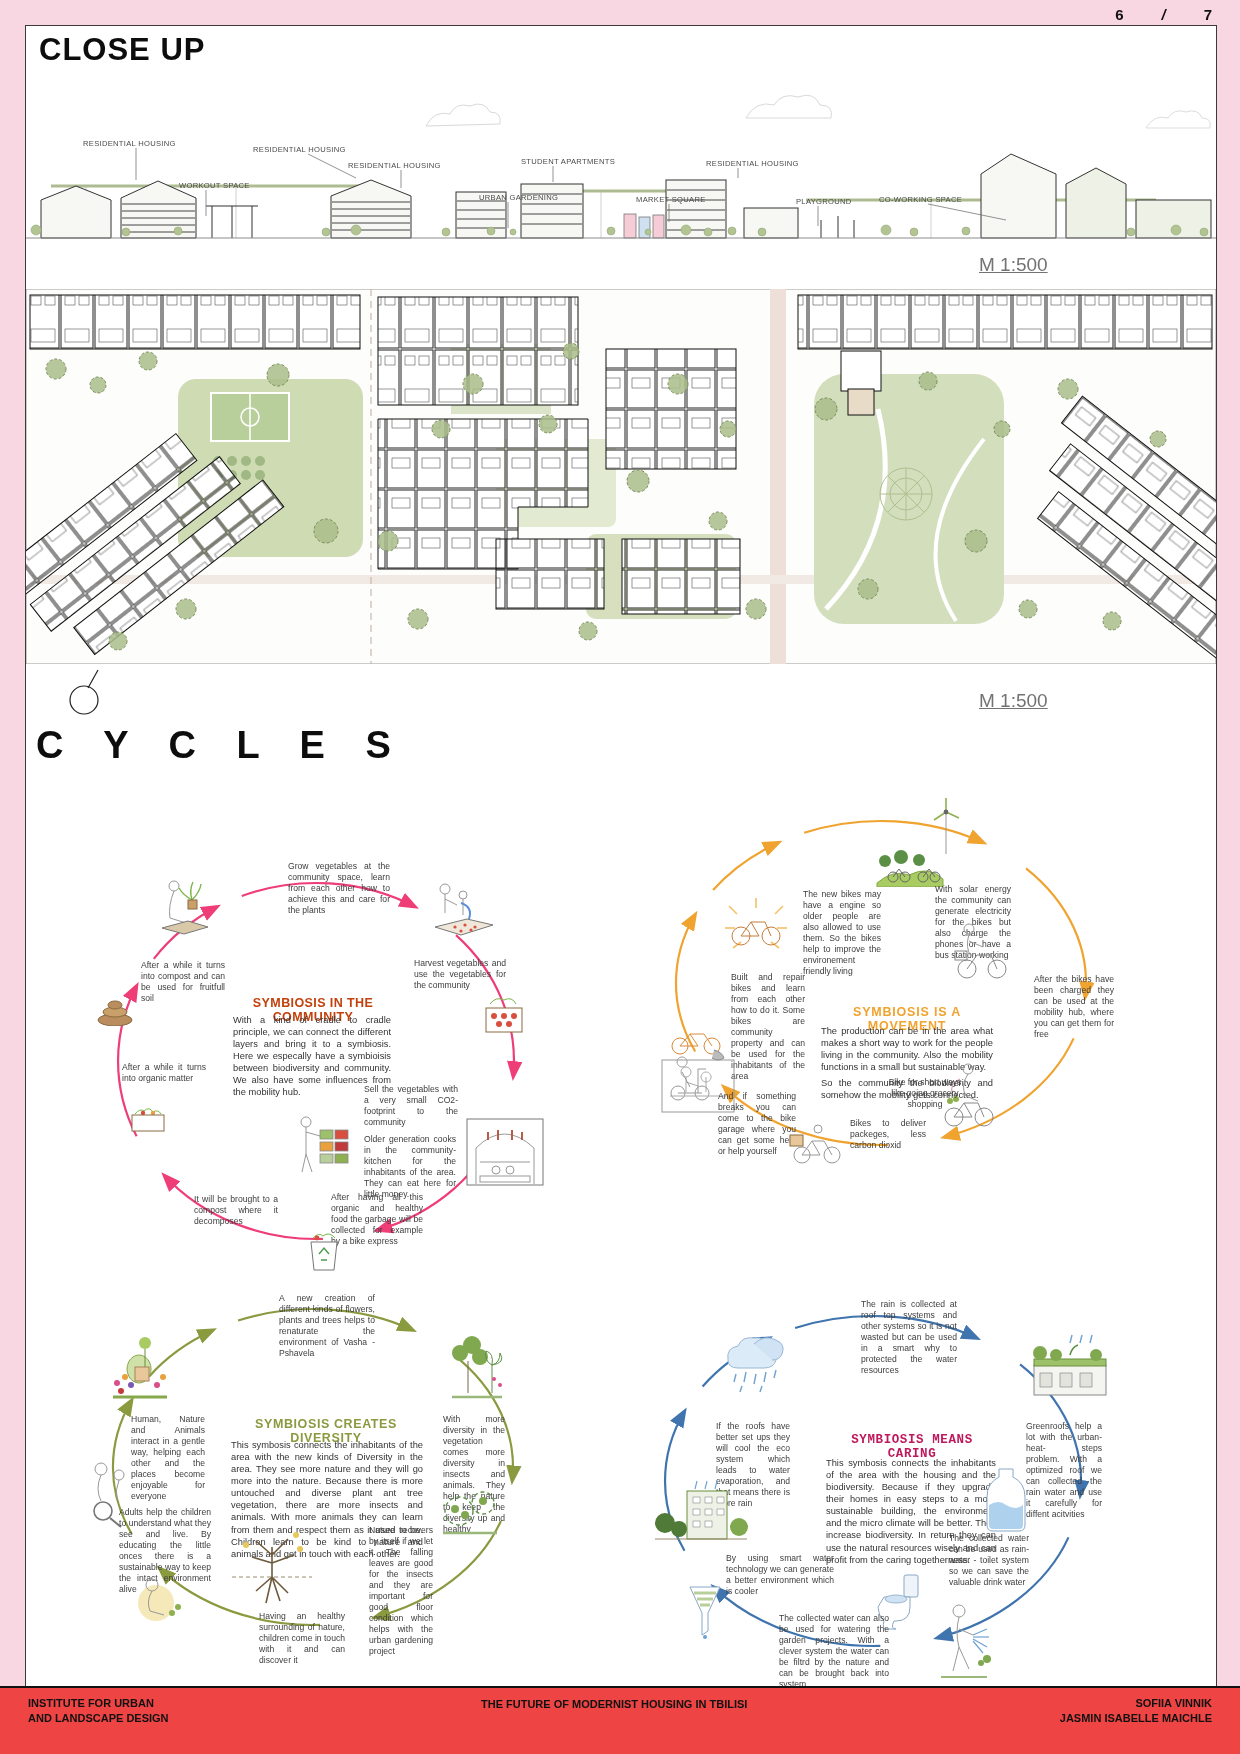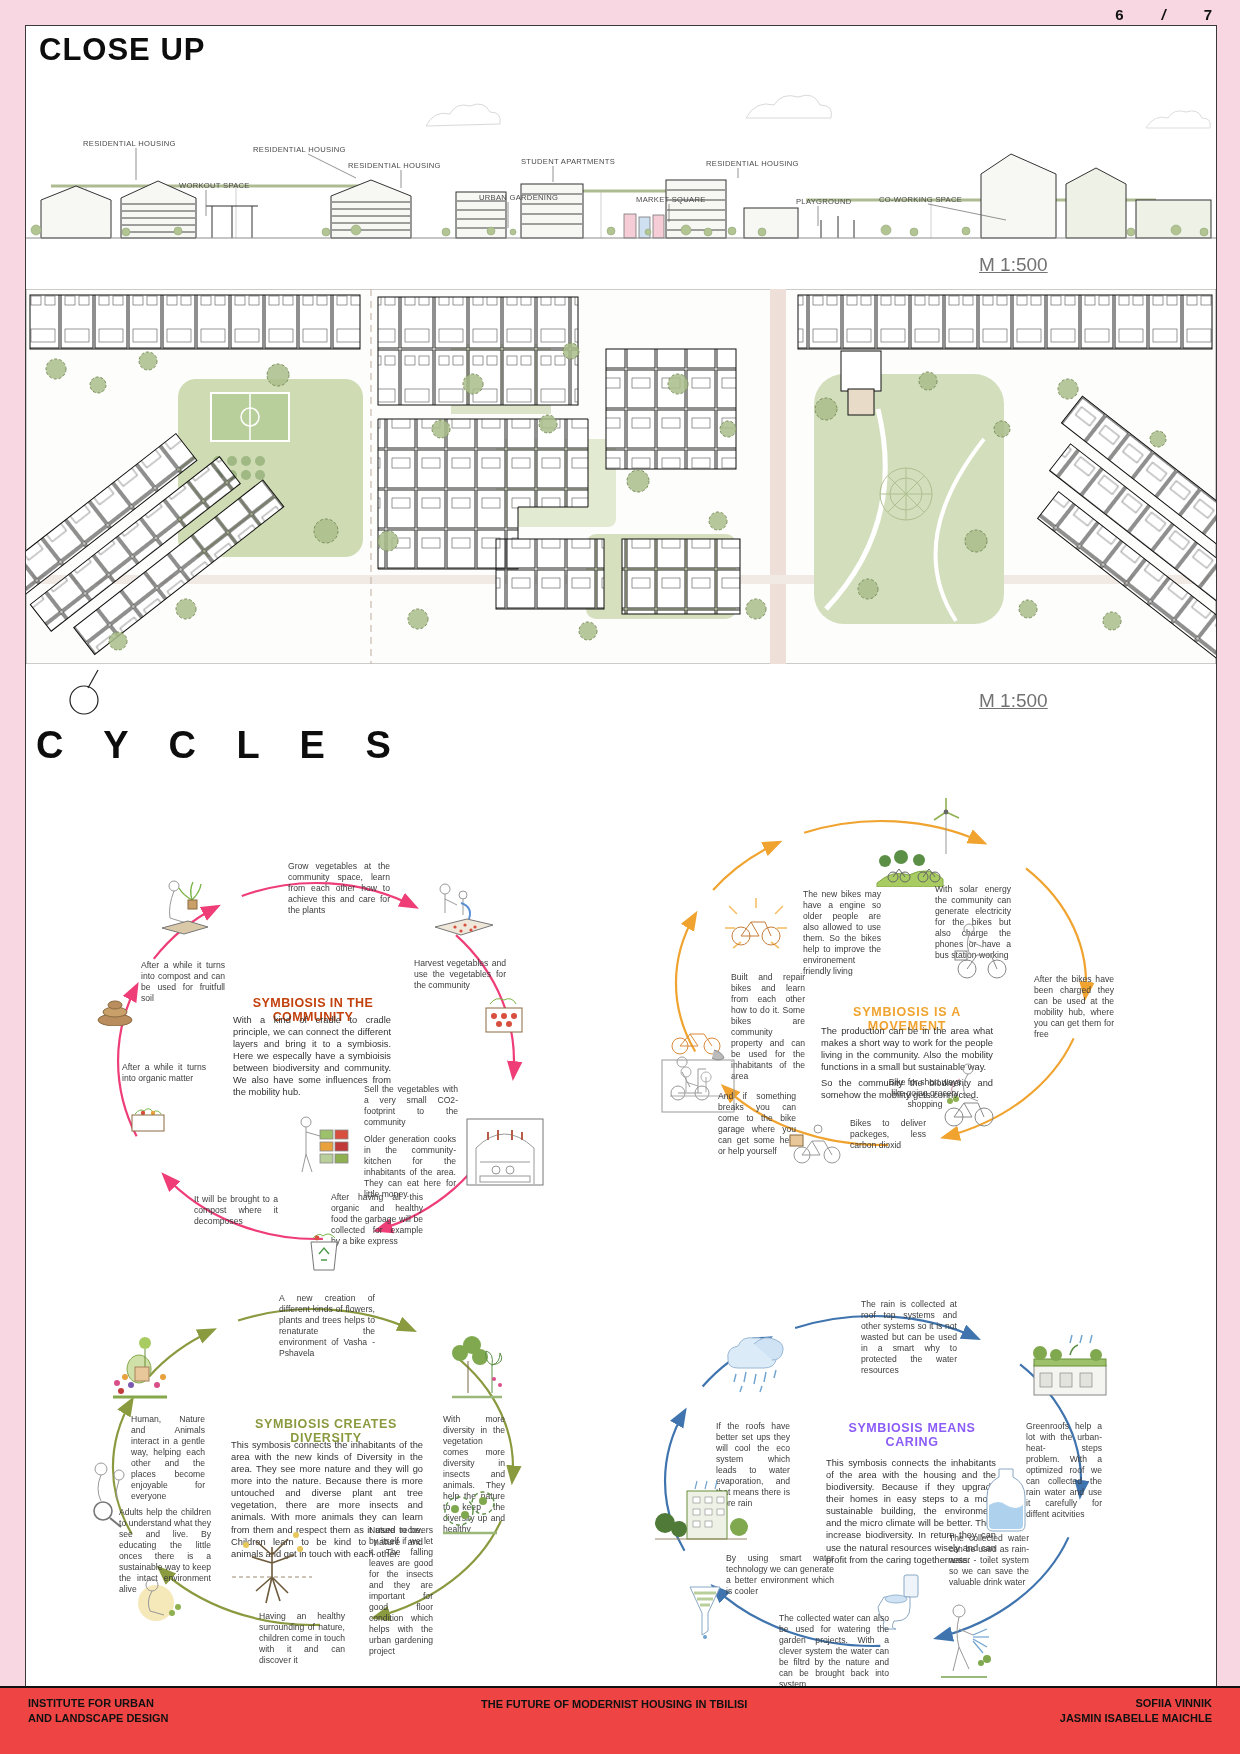--- a/index.html
+++ b/index.html
@@ -631,21 +631,21 @@
         </g>
       <rect x="8" y="26" width="72" height="7" fill="#9dc06a" stroke="#6b8f3a"></rect>
       <g fill="#7fa84f">
           <circle cx="14" cy="20" r="7"></circle>
           <circle cx="30" cy="22" r="6"></circle>
           <circle cx="70" cy="22" r="6"></circle>
         </g>
       <path d="M44,22 q2,-8 8,-10" fill="none" stroke="#5c8f46" stroke-width="1.6"></path>
     </svg>
     <div class="node" style="left:85px;top:130px;width:74px;">If the roofs have better set ups they will cool the eco system which leads to water evaporation, and that means there is more rain</div>
-    <div class="ctitle" style="left:195px;top:130px;width:172px;color:#8b5cf6;letter-spacing:.6px;">SYMBIOSIS MEANS CARING</div>
+    <div class="ctitle" style="left:195px;top:142px;width:172px;color:#be185d;letter-spacing:.6px;font-family:Liberation Mono, monospace;">SYMBIOSIS MEANS CARING</div>
     <div class="cbody" style="left:195px;top:166px;width:170px;">This symbosis connects the inhabitants of the area with the housing and the biodiversity. Because if they upgrade their homes in easy steps to a more sustainable building, the environment and the micro climate will be better. They increase biodiversity. In return they can use the natural resources wisely and can profit from the caring togetherness.</div>
     <div class="node" style="left:395px;top:130px;width:76px;">Greenroofs help a lot with the urban- heat- steps problem. With a optimized roof we can collected the rain water and use it carefully for diffent acitvities</div>
     <svg class="icon" width="96" height="66" viewBox="0 0 96 66" style="left:22px;top:186px;">
       <g stroke="#6fa3d0" stroke-width="1.2">
           <line x1="44" y1="4" x2="42" y2="12"></line>
           <line x1="54" y1="4" x2="52" y2="12"></line>
           <line x1="64" y1="4" x2="62" y2="12"></line>
         </g>
       <rect x="34" y="14" width="40" height="48" fill="#eef2e6" stroke="#6b8f3a"></rect>
       <g fill="#fff" stroke="#888" stroke-width=".6">

